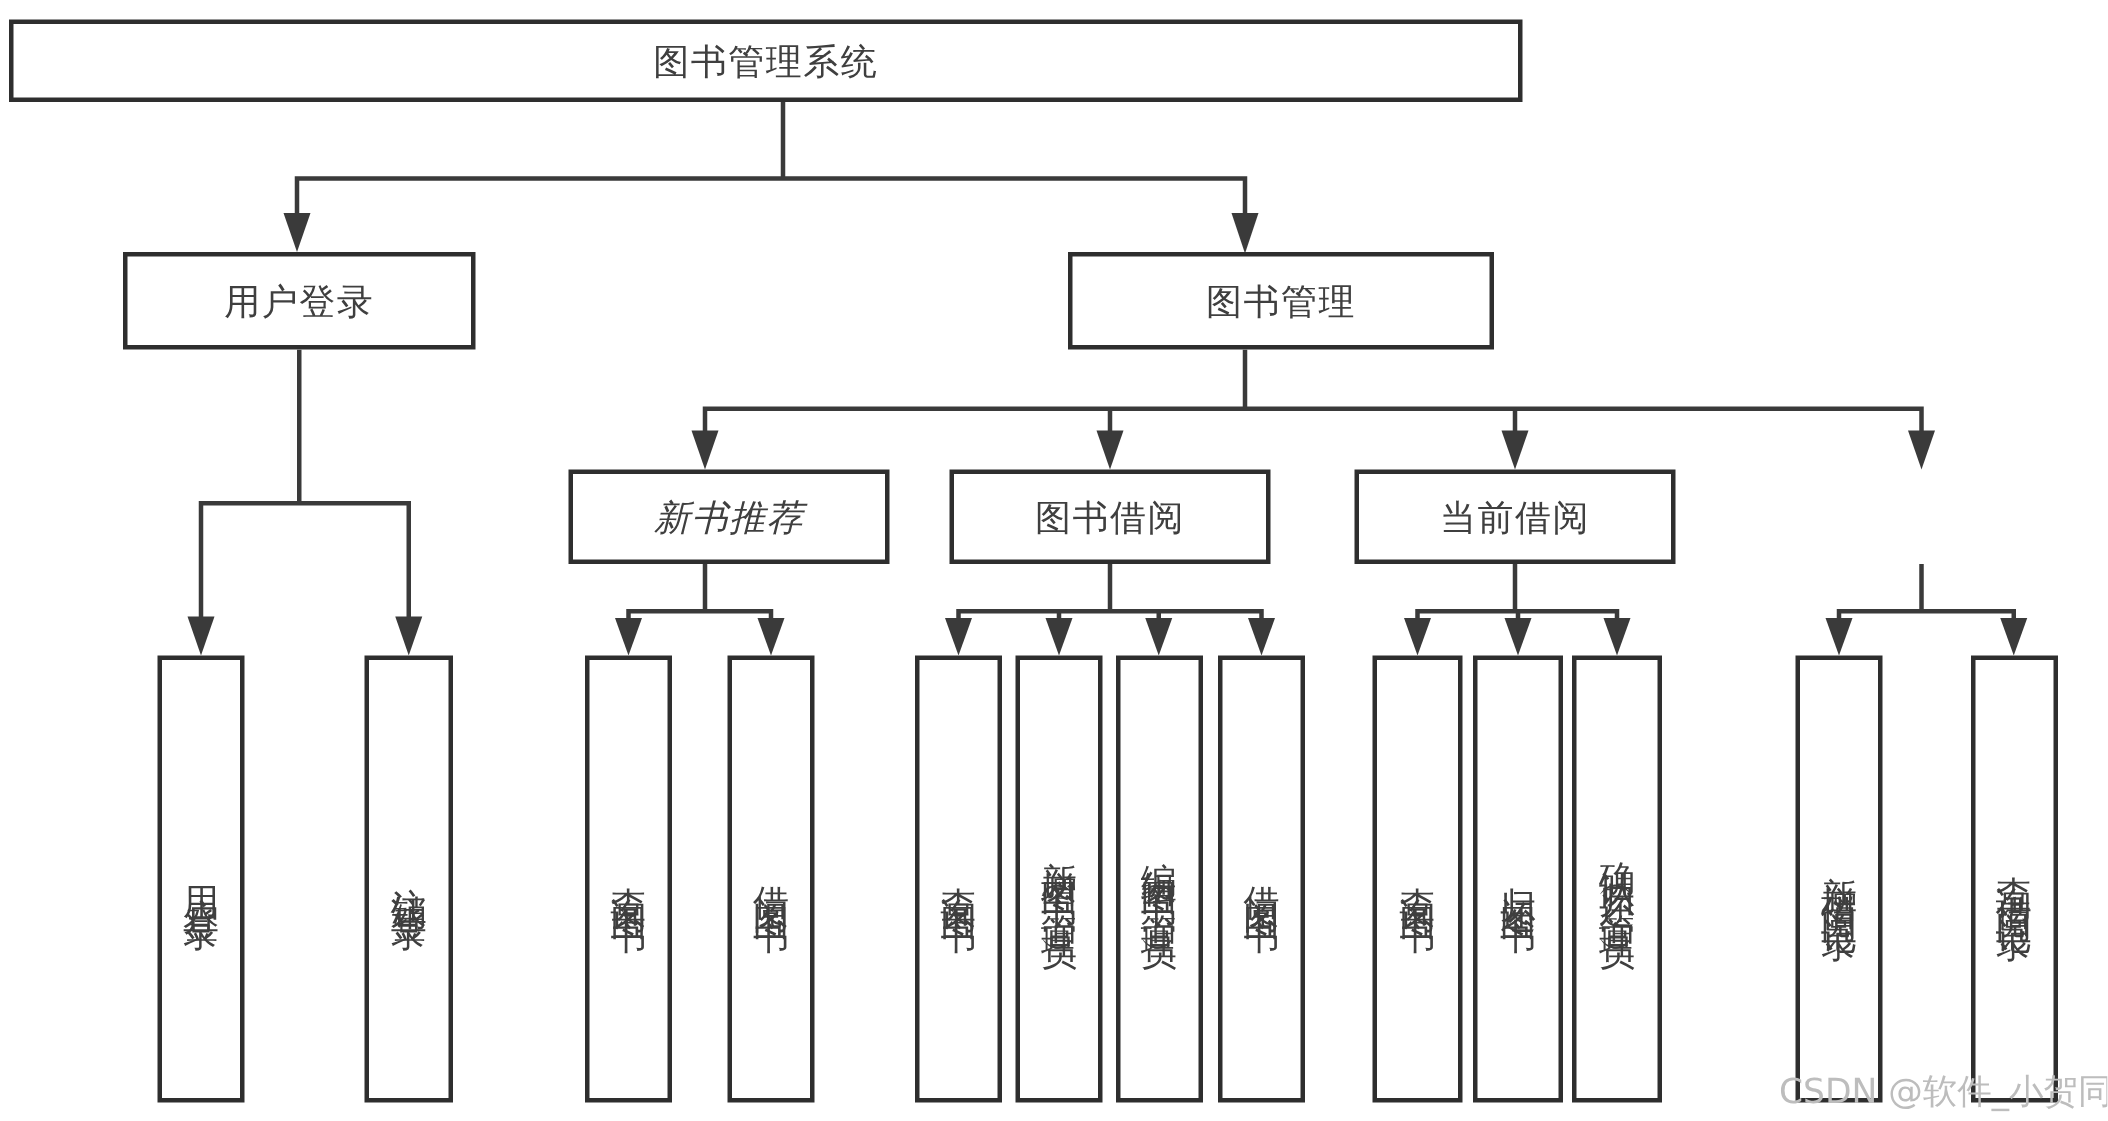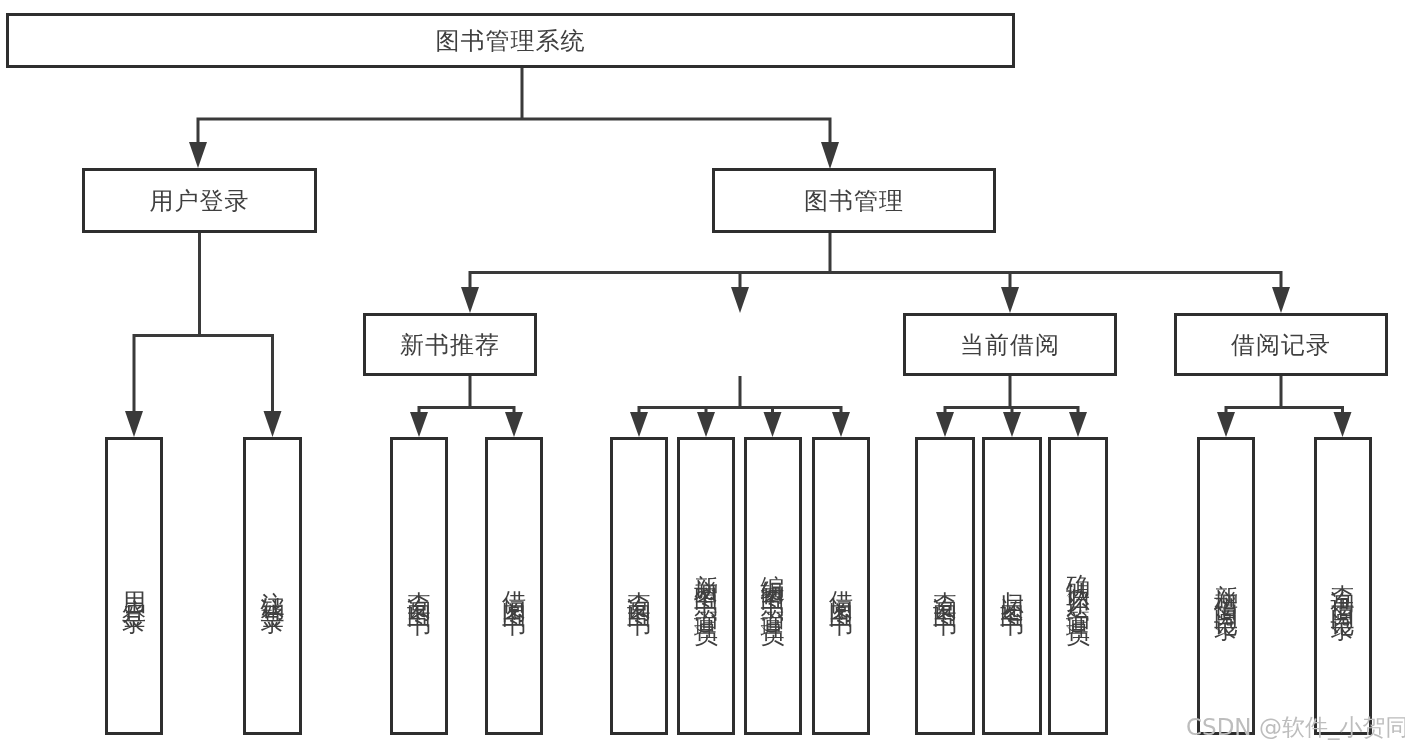--- a/index.html
+++ b/index.html
@@ -109,28 +109,28 @@
     <span class="lbl">图书管理系统</span>
   </div>
 
   <div class="box hbox" style="left:82px; top:168px; width:235px; height:65px;">
     <span class="lbl">用户登录</span>
   </div>
   <div class="box hbox" style="left:712px; top:168px; width:284px; height:65px;">
     <span class="lbl">图书管理</span>
   </div>
 
-  <div class="box hbox" style="left:363px; top:313px; width:174px; height:63px;">
+  <div class="box hbox" style="left:379px; top:313px; width:214px; height:63px;font-style:italic;">
     <span class="lbl">新书推荐</span>
+  </div>
+  <div class="box hbox" style="left:633px; top:313px; width:214px; height:63px;">
+    <span class="lbl">图书借阅</span>
   </div>
   <div class="box hbox" style="left:903px; top:313px; width:214px; height:63px;">
     <span class="lbl">当前借阅</span>
-  </div>
-  <div class="box hbox" style="left:1174px; top:313px; width:214px; height:63px;">
-    <span class="lbl">借阅记录</span>
   </div>
 
   <div class="box vbox" style="left:105px; top:437px; width:58px; height:298px;">
     <span class="lbl">用户登录</span>
   </div>
   <div class="box vbox" style="left:243px; top:437px; width:59px; height:298px;">
     <span class="lbl">注销登录</span>
   </div>
 
   <div class="box vbox" style="left:390px; top:437px; width:58px; height:298px;">

